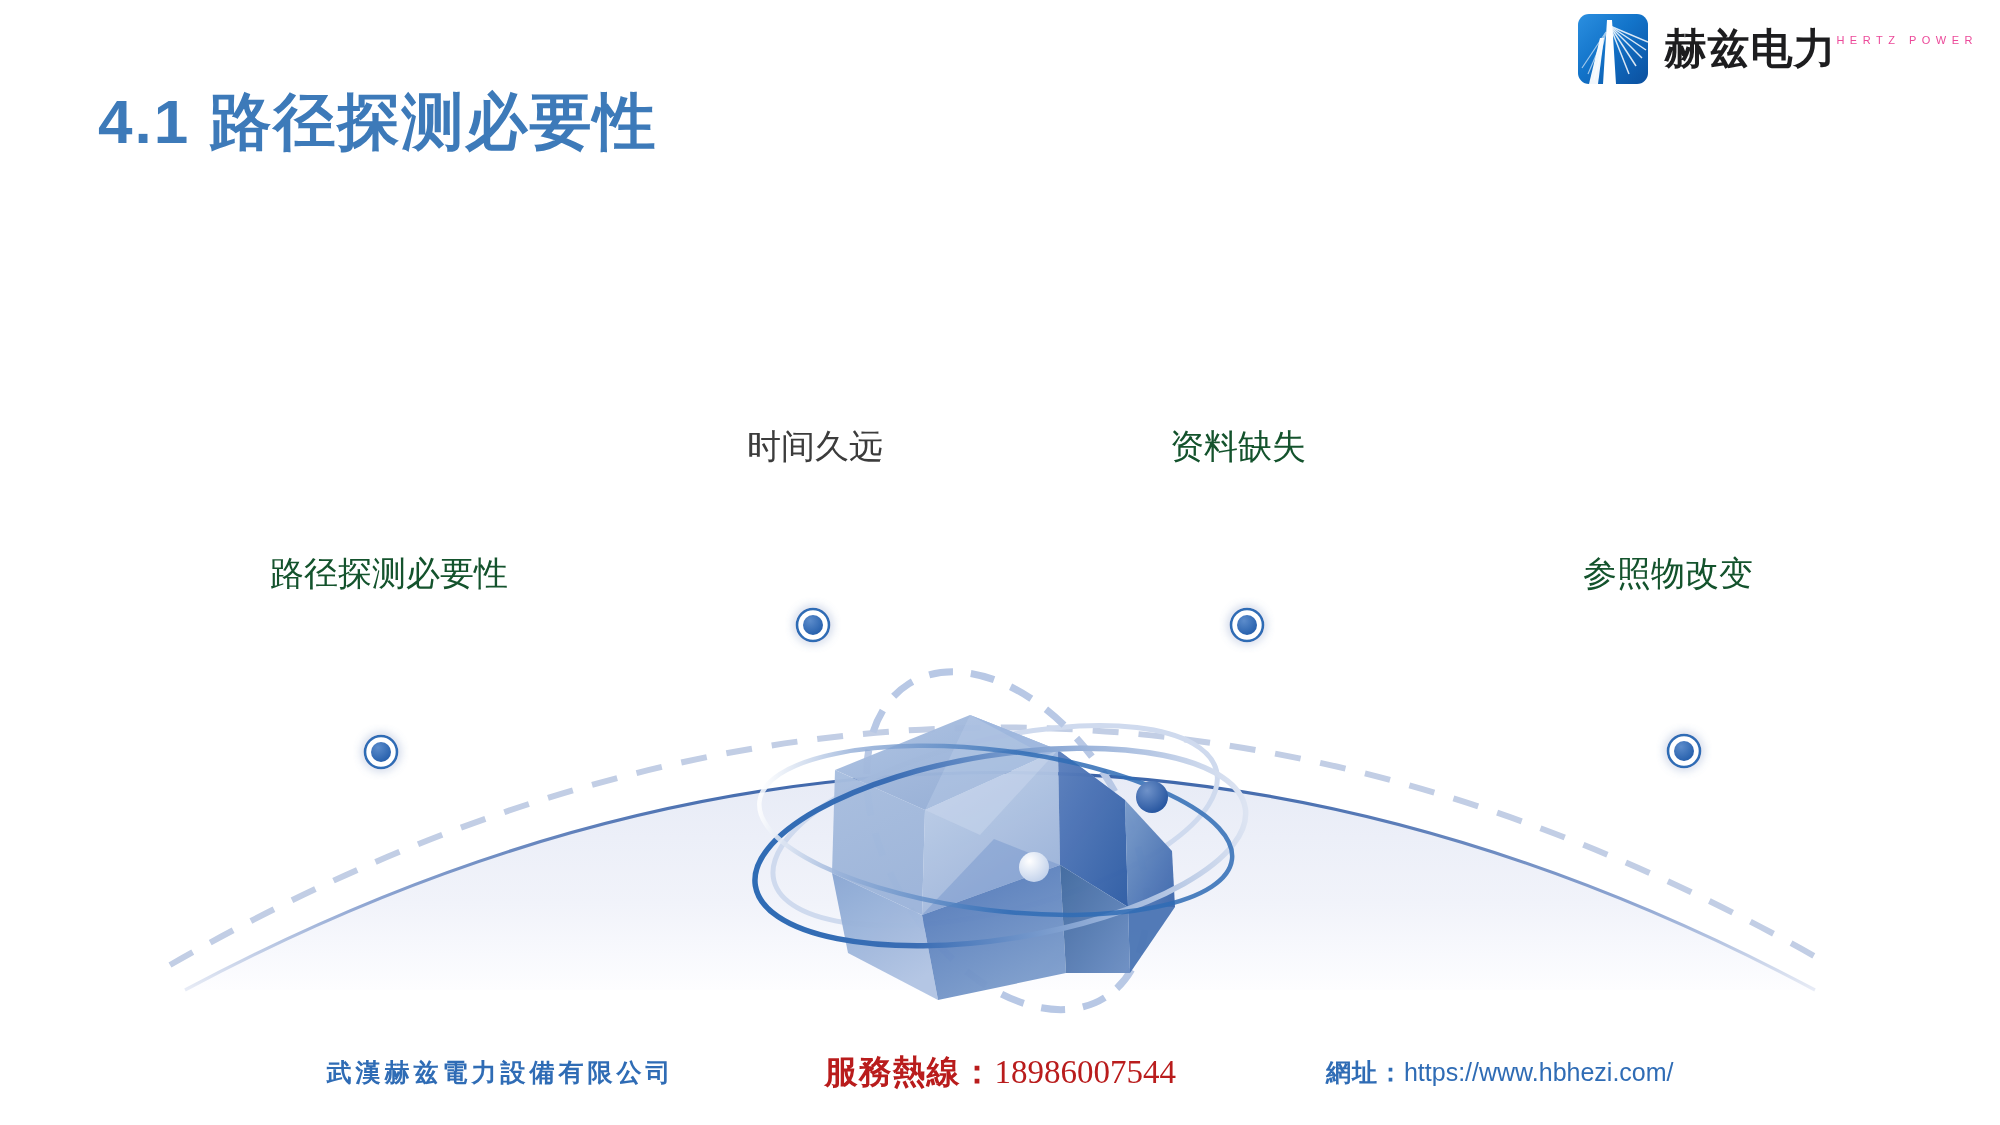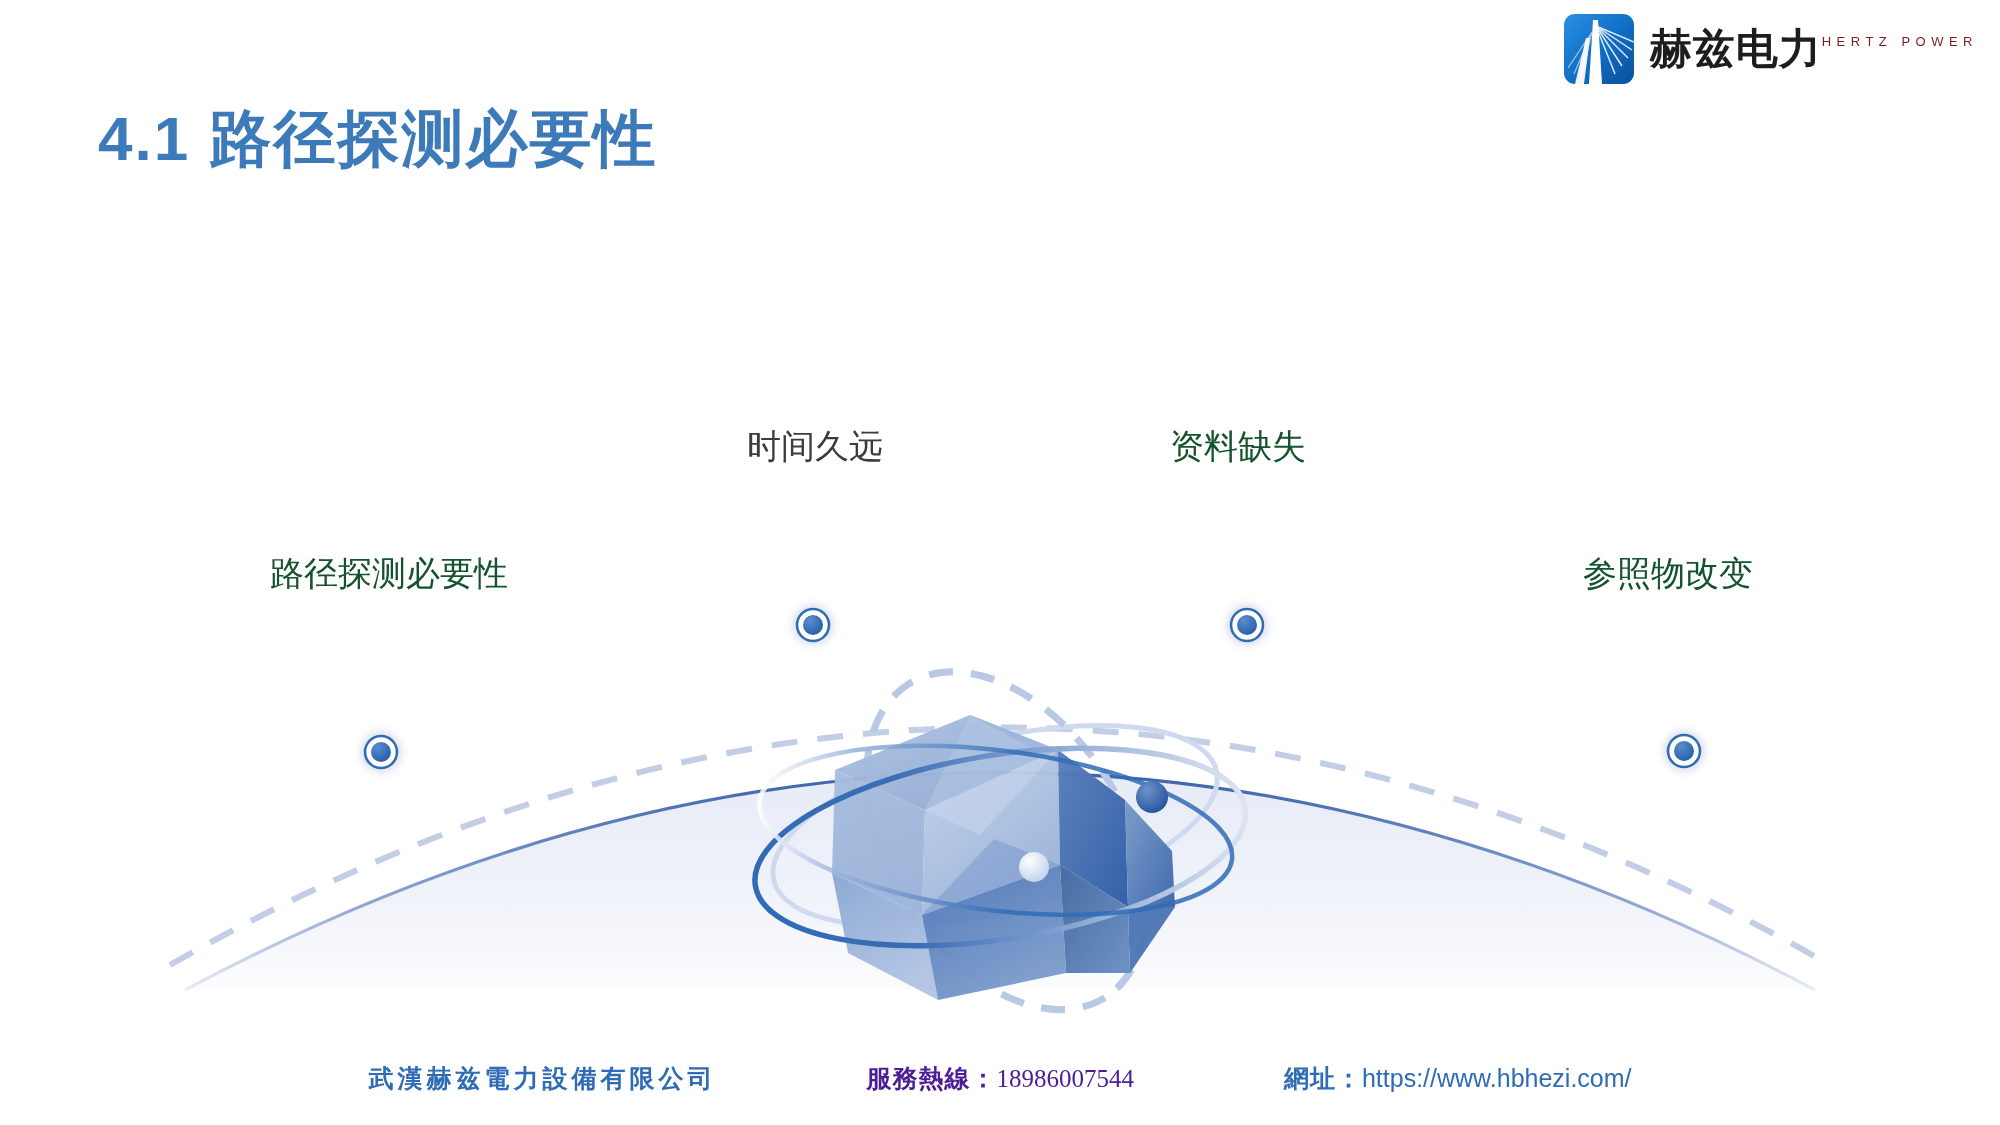--- a/index.html
+++ b/index.html
@@ -19,37 +19,36 @@
   
   .page-title {
     position:absolute;
     left:98px; top:88px;
     font-size:62px;
     font-weight:bold;
     color:#3d7ab9;
     letter-spacing:2px;
     white-space:nowrap;
     line-height:1.1;
-    margin-top:17px;
   }
 
   
   .logo {
     position:absolute;
     right:22px; top:12px;
     display:flex; align-items:center; gap:14px;
   }
   .logo-mark { width:74px; height:74px; display:block; }
   .logo-text { display:flex; flex-direction:row; justify-content:center; }
   .logo-cn {
     font-size:42px; font-weight:bold; color:#1d1d1f;
     letter-spacing:1px; line-height:1.0; white-space:nowrap;
   }
   .logo-en {
-    font-size:13px; color:#7f1d1d; letter-spacing:5.5px;
+    font-size:11px; color:#ec4899; letter-spacing:5.5px;
     margin-top:6px; white-space:nowrap;
   }
 
   
   .graphic { position:absolute; left:0; top:0; width:2000px; height:1125px; }
 
   
   .callout {
     position:absolute;
     font-size:34px;
@@ -66,22 +65,22 @@
     gap:150px;
     color:#2f6cb5;
   }
   .footer-company {
     font-family:"DejaVu Serif","Liberation Serif",serif;
     font-size:25px; font-weight:bold; letter-spacing:4px;
     color:#2f6cb5; white-space:nowrap;
   }
   .footer-hotline {
     font-family:"DejaVu Serif","Liberation Serif",serif;
-    font-size:25px; font-weight:bold; letter-spacing:1px;
-    color:#4c1d95; white-space:nowrap;
+    font-size:33px; font-weight:bold; letter-spacing:1px;
+    color:#b91c1c; white-space:nowrap;
   }
   .footer-hotline .num { font-family:"Liberation Serif",serif; letter-spacing:0; font-weight:normal; }
   .footer-site {
     font-family:"DejaVu Serif","Liberation Serif",serif;
     font-size:25px; font-weight:bold; letter-spacing:1px;
     color:#2f6cb5; white-space:nowrap;
   }
   .footer-site .url {
     font-family:"Liberation Sans",sans-serif;
     font-weight:normal; letter-spacing:0; color:#2f6cb5;

